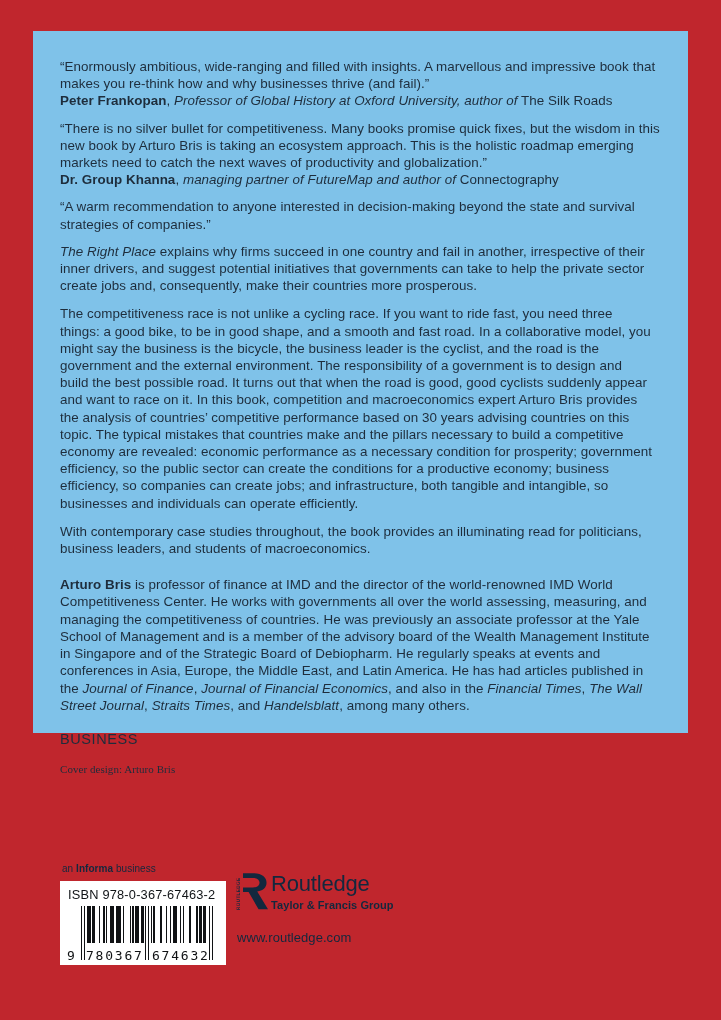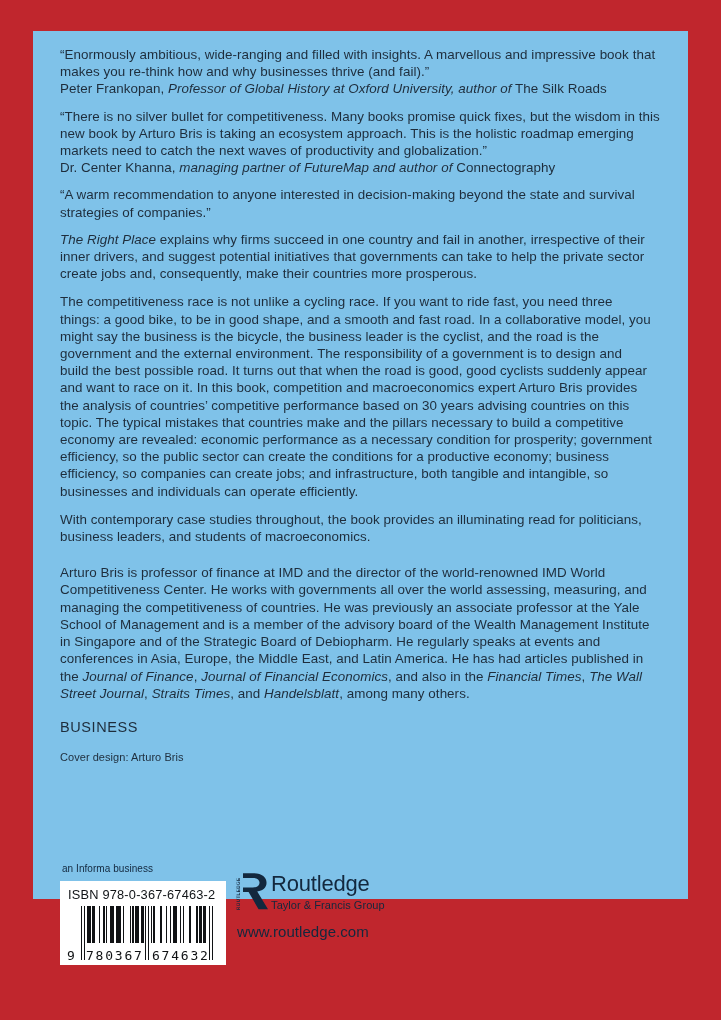--- a/index.html
+++ b/index.html
@@ -2,34 +2,34 @@
 <html><head>
 <meta charset="utf-8">
 <style>
   html,body { margin:0; padding:0; }
   .cover {
     position:relative; width:721px; height:1020px;
     background:#c0262d; overflow:hidden;
     font-family:"Liberation Sans", sans-serif;
   }
   .panel {
-    position:absolute; left:33px; top:31px; width:655px; height:868px;
+    position:absolute; left:33px; top:31px; width:655px; height:702px;
     background:#7fc2e9; box-sizing:border-box;
-    padding:15px 26px 0 27px; color:#1e2d3c;
+    padding:27px 26px 0 27px; color:#1e2d3c;
   }
   .body-text { font-size:13.4px; line-height:17.2px; letter-spacing:0.05px; }
   .quote { margin:0 0 10px 0; }
   .quote-attr { }
-  .b { font-weight:400; }
+  .b { font-weight:700; }
   .i { font-style:italic; }
   .synopsis-start { margin-top:23px; }
   .para { margin:0 8px 11px 0; }
   .bio { margin-top:19px; }
   .category { margin-top:17px; font-size:14.5px; letter-spacing:0.6px; }
-  .credit { margin-top:13px; font-size:11px; }
+  .credit { margin-top:13px; font-size:11px;font-family:Liberation Serif, serif; }
 
   
   .footer { position:absolute; left:27px; top:829px; display:flex; gap:11px; }
   .informa { font-size:10px; color:#13283e; margin:0 0 4px 2px; }
   .isbn-box { background:#ffffff; padding:5px 8px; width:150px; }
   .isbn-label { font-size:12.8px; color:#111417; text-align:left; letter-spacing:0.2px; white-space:nowrap; }
   .barcode { position:relative; margin-top:3px; padding-left:13px; height:54px; }
   .bars { display:flex; align-items:flex-start; height:54px; }
   .mod { width:1.4px; height:37px; flex:none; }
   .mod.on { background:#101214; }
@@ -41,38 +41,38 @@
 
   .footer-right { margin-top:13px; color:#13283e; }
   .logo-row { display:flex; gap:3px; align-items:flex-start; }
   .logo-mark { display:flex; height:37px; align-items:stretch; gap:1.5px; }
   .logo-vertical {
     writing-mode:vertical-rl; transform:rotate(180deg);
     font-size:4.6px; font-weight:700; letter-spacing:0.4px;
     color:#13283e; line-height:1; overflow:hidden;
   }
   .logo-name { font-size:22px; line-height:1.0; letter-spacing:-0.2px; }
-  .logo-group { font-size:11px; font-weight:400; margin-top:2px; }
-  .logo-url { margin-top:9px; font-size:15px; }
+  .logo-group { font-size:11px; font-weight:700; margin-top:2px; }
+  .logo-url { margin-top:15px; font-size:13px; }
   .ebook-note { margin-top:14px; font-size:10.5px; color:#3f536b; }
 </style>
 </head>
 <body>
 
 <div class="cover">
   <div class="panel body-text">
 
     <div class="quote">
       <div>“Enormously ambitious, wide-ranging and filled with insights. A marvellous and impressive book that makes you re-think how and why businesses thrive (and fail).”</div>
       <div class="quote-attr"><span class="b">Peter Frankopan</span><span>, </span><span class="i">Professor of Global History at Oxford University, author of</span><span> The Silk Roads</span></div>
     </div>
 
     <div class="quote">
       <div>“There is no silver bullet for competitiveness. Many books promise quick fixes, but the wisdom in this new book by Arturo Bris is taking an ecosystem approach. This is the holistic roadmap emerging markets need to catch the next waves of productivity and globalization.”</div>
-      <div class="quote-attr"><span class="b">Dr. Center Khanna</span><span>, </span><span class="i">managing partner of FutureMap and author of</span><span> Connectography</span></div>
+      <div class="quote-attr"><span class="b">Dr. Group Khanna</span><span>, </span><span class="i">managing partner of FutureMap and author of</span><span> Connectography</span></div>
     </div>
 
     <div class="quote">
       <div>“A warm recommendation to anyone interested in decision-making beyond the state and survival strategies of companies.”</div>
     </div>
 
     <div class="para synopsis-start"><span class="i">The Right Place</span><span> explains why firms succeed in one country and fail in another, irrespective of their inner drivers, and suggest potential initiatives that governments can take to help the private sector create jobs and, consequently, make their countries more prosperous.</span></div>
     <div class="para"><span>The competitiveness race is not unlike a cycling race. If you want to ride fast, you need three things: a good bike, to be in good shape, and a smooth and fast road. In a collaborative model, you might say the business is the bicycle, the business leader is the cyclist, and the road is the government and the external environment. The responsibility of a government is to design and build the best possible road. It turns out that when the road is good, good cyclists suddenly appear and want to race on it. In this book, competition and macroeconomics expert Arturo Bris provides the analysis of countries’ competitive performance based on 30 years advising countries on this topic. The typical mistakes that countries make and the pillars necessary to build a competitive economy are revealed: economic performance as a necessary condition for prosperity; government efficiency, so the public sector can create the conditions for a productive economy; business efficiency, so companies can create jobs; and infrastructure, both tangible and intangible, so businesses and individuals can operate efficiently.</span></div>
     <div class="para"><span>With contemporary case studies throughout, the book provides an illuminating read for politicians, business leaders, and students of macroeconomics.</span></div>
 

